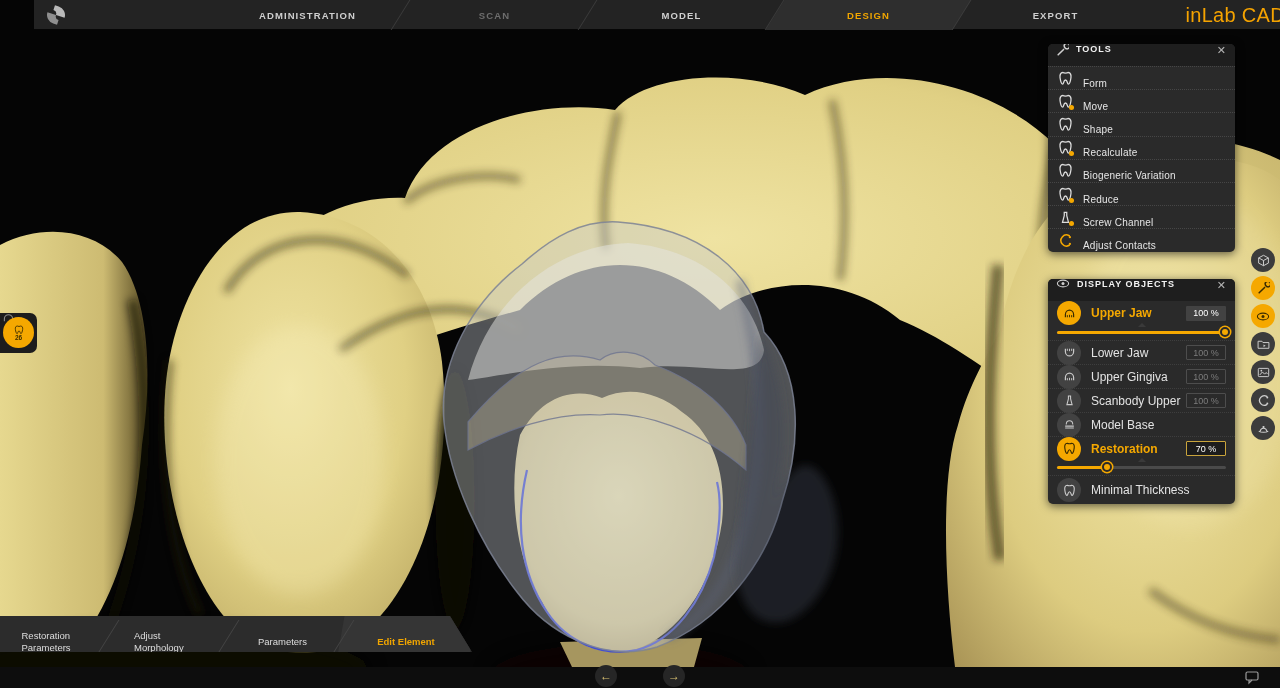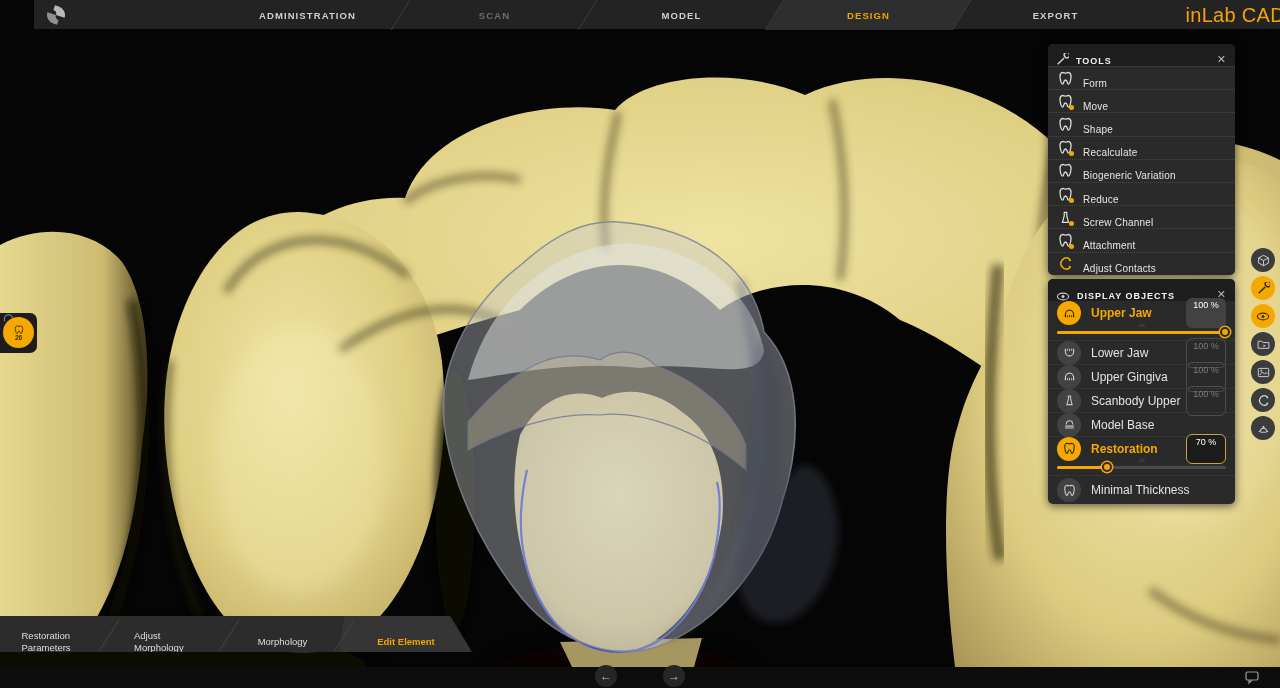--- a/index.html
+++ b/index.html
@@ -39,39 +39,39 @@
           font-size:9.5px; color:#dedede; line-height:1.25; cursor:pointer; }
   .step .ssep { position:absolute; left:0; top:4px; bottom:4px; width:1px; background:#454545; transform:skewX(-32deg); }
   .step.s1{ width:105px; } .step.s2{ width:120px; } .step.s3{ width:115px; } .step.s4{ width:132px; }
   .step.active { color:#f0a500; font-weight:bold; }
   .step.active .hl { position:absolute; inset:0; background:#353535; transform:skewX(-10deg); z-index:-1; }
   .step .lbl2 { width:62px; }
 
   
   .panel { position:absolute; width:187px; background:#2a2a2a; border-radius:5px; overflow:hidden;
            box-shadow:0 2px 10px rgba(0,0,0,.6); z-index:20; }
-  .panel-h { height:22px; background:#1e1e1e; display:flex; align-items:flex-end; padding:0 8px; }
+  .panel-h { height:22px; background:#1e1e1e; display:flex; align-items:flex-start; padding:0 8px; }
   .panel-h .ttl { flex:1; color:#f2f2f2; font-size:9px; font-weight:bold; letter-spacing:1px; margin-left:7px; }
   .closex { color:#b5b5b5; font-size:11px; cursor:pointer; padding:0 1px; }
   .tools { left:1048px; top:44px; }
   .trow { height:23.2px; display:flex; align-items:center; padding:0 10px; border-top:1px dotted #464646; cursor:pointer; }
   .trow:first-of-type { border-top:none; }
   .trow .tlabel { color:#e6e6e6; font-size:10px; margin-left:10px; letter-spacing:.2px;margin-top:10px; }
   .ticon { width:15px; height:15px; flex:0 0 15px; position:relative; }
   .ticon.acc::after { content:""; position:absolute; right:-1px; bottom:-1px; width:5px; height:5px;
                       border-radius:50%; background:#f5a800; }
 
   .display { left:1048px; top:279px; }
   .drow { display:flex; align-items:center; padding:0 9px; height:24px; border-top:1px dotted #3e3e3e; cursor:pointer; }
   .drow .chip { width:24px; height:24px; border-radius:50%; background:#424242; flex:0 0 24px;
                 display:flex; align-items:center; justify-content:center; }
   .drow.active .chip { background:#f5a800; }
   .drow .dlabel { flex:1; margin-left:10px; font-size:12px; color:#e3e3e3; }
   .drow.active .dlabel { color:#f5a800; font-weight:bold; }
-  .valbox { width:40px; height:30px; border-radius:6px; font-size:9px; line-height:15px; text-align:center; }
+  .valbox { width:40px; height:15px; border-radius:1px; font-size:9px; line-height:15px; text-align:center; }
   .valbox.on  { background:#424242; color:#fff; }
   .valbox.dim { background:transparent; border:1px solid #4d4d4d; color:#7c7c7c; }
   .valbox.edit{ background:#1c1c1c; border:1px solid #c9a43c; color:#fff; }
   .sliderrow { position:relative; height:15px; padding:0 9px; }
   .sliderrow .caret { position:absolute; left:50%; top:-2px; width:0; height:0; margin-left:-4px;
         border-left:4px solid transparent; border-right:4px solid transparent; border-bottom:4px solid #3a3a3a; }
   .track { position:relative; top:6px; height:3px; background:#4a4a4a; border-radius:2px; }
   .fill { position:absolute; left:0; top:0; height:3px; background:#f5a800; border-radius:2px; }
   .thumb { position:absolute; top:-4px; width:10px; height:10px; border-radius:50%;
            background:#f5a800; border:2px solid #2a2a2a; box-shadow:0 0 0 1.5px #f5a800; }
@@ -330,28 +330,20 @@
       </div>
     <div class="trow">
       <span class="ticon acc">
           <svg class="icon" width="15" height="15" viewBox="0 0 12 12" style="color:#dcdcdc">
             <use href="#ic-flask"></use>
           </svg>
         </span>
       <span class="tlabel">Screw Channel</span>
       </div>
     <div class="trow">
-      <span class="ticon acc">
-          <svg class="icon" width="15" height="15" viewBox="0 0 8 8" style="color:#dcdcdc">
-            <use href="#ic-tooth"></use>
-          </svg>
-        </span>
-      <span class="tlabel">Attachment</span>
-      </div>
-    <div class="trow">
       <span class="ticon">
           <svg class="icon" width="15" height="15" viewBox="0 0 12 12" style="color:#f5a800">
             <use href="#ic-contacts"></use>
           </svg>
         </span>
       <span class="tlabel">Adjust Contacts</span>
       </div>
   </div>
 
   <div class="panel display">
@@ -496,21 +488,21 @@
   <div class="steps">
     <div class="step s1">
       <span class="lbl2">Restoration Parameters</span>
       </div>
     <div class="step s2">
       <span class="ssep"></span>
       <span class="lbl2">Adjust Morphology</span>
       </div>
     <div class="step s3">
       <span class="ssep"></span>
-      <span>Morphology</span>
+      <span>Parameters</span>
       </div>
     <div class="step s4 active">
       <span class="ssep"></span>
         <span class="hl"></span>
       <span>Edit Element</span>
       </div>
   </div>
 
   <div class="bottomstrip">
     <div class="navbtn prev"><span>←</span></div>

